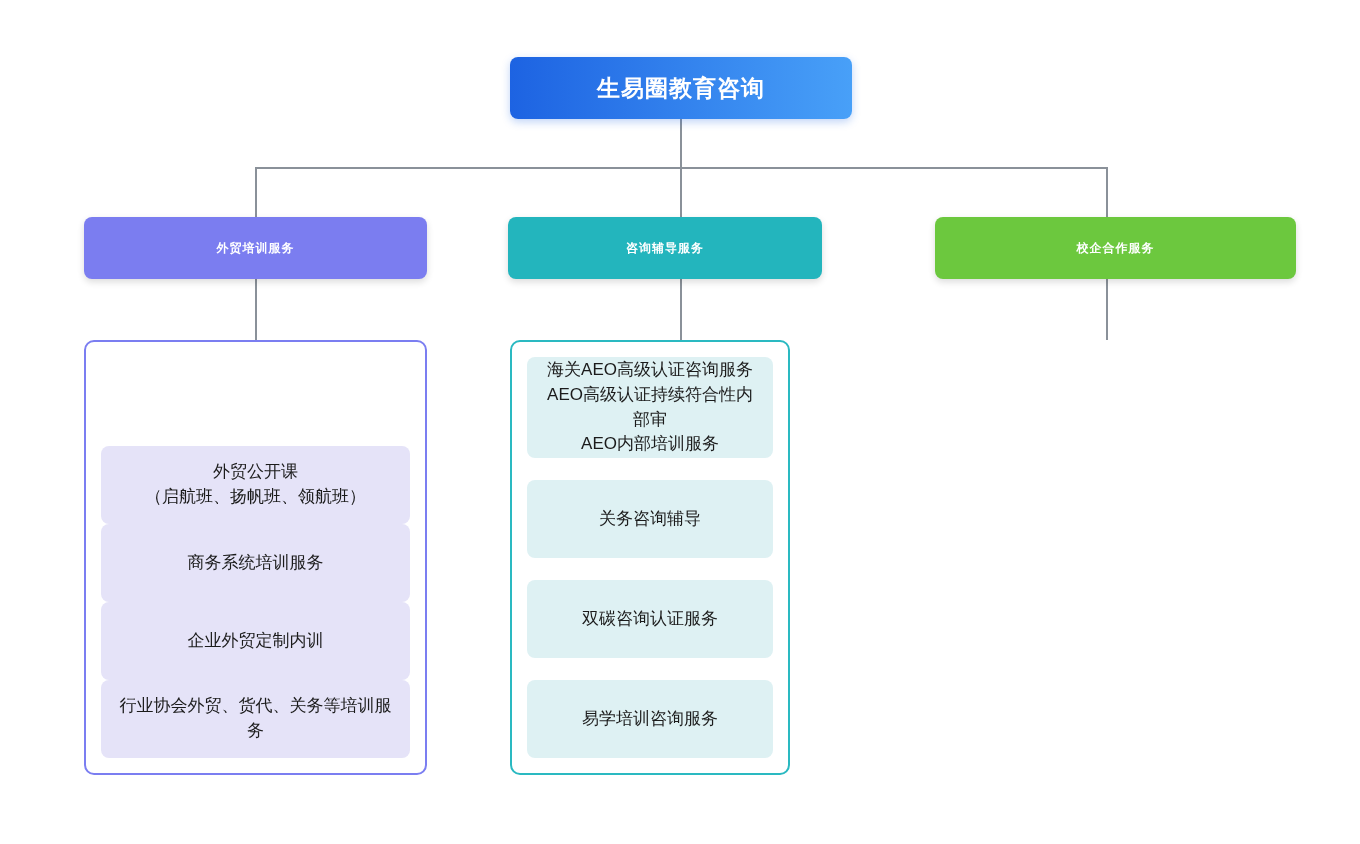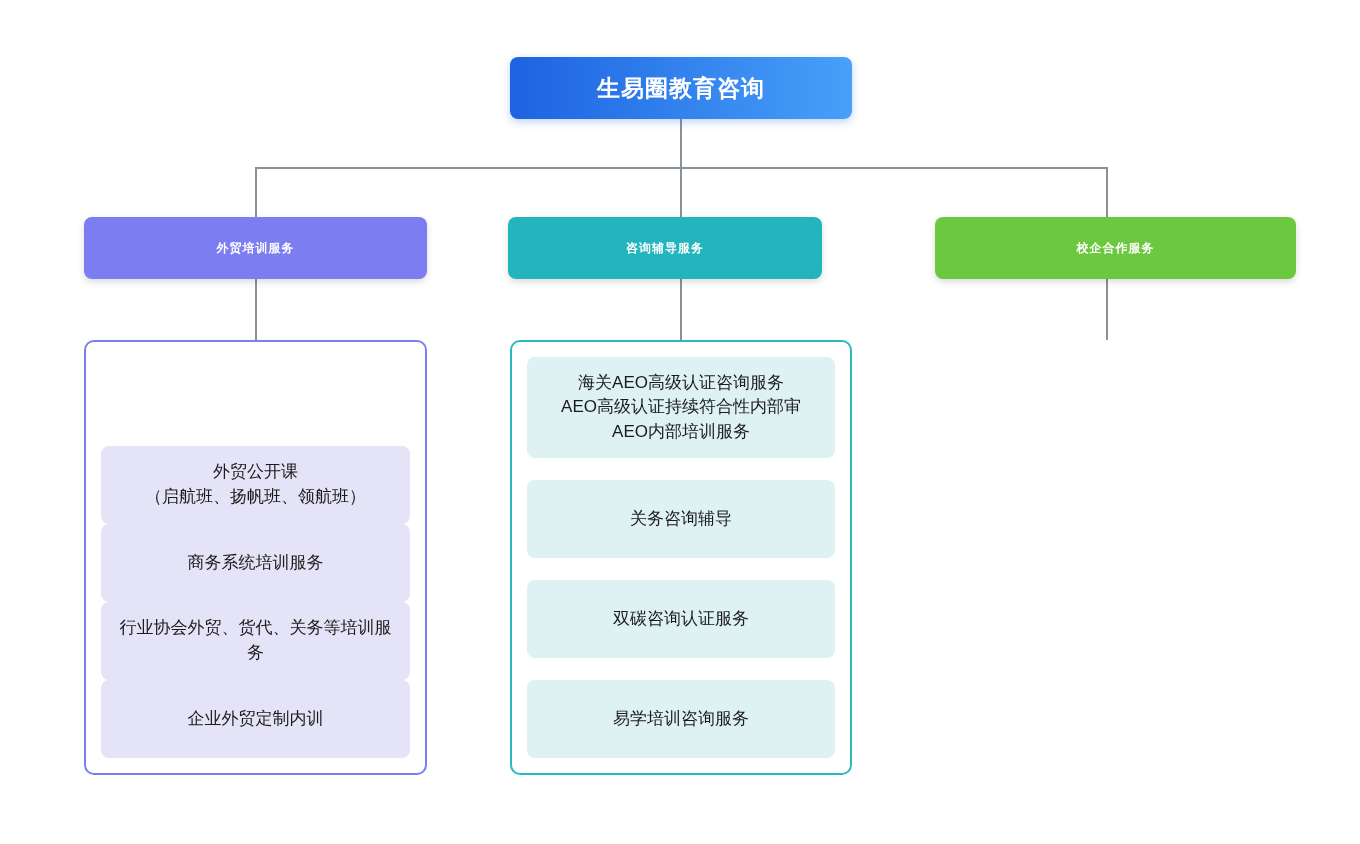--- a/index.html
+++ b/index.html
@@ -64,21 +64,21 @@
     box-sizing: border-box;
     border-radius: 10px;
     background: #ffffff;
     border: 2px solid;
     padding: 15px;
     display: flex;
     flex-direction: column;
     justify-content: space-between;
   }
   .branch-box.purple { left: 84px;  width: 343px; border-color: #7b7ef1; justify-content: flex-end; }
-  .branch-box.teal   { left: 510px; width: 342px; border-color: #2ab9c1; }
+  .branch-box.teal   { left: 510px; width: 280px; border-color: #2ab9c1; }
   .branch-box.green  { left: 935px; width: 343px; border-color: #7ed154; }
 
   .item {
     border-radius: 8px;
     display: flex; align-items: center; justify-content: center;
     text-align: center;
     font-size: 17px;
     line-height: 1.45;
     color: #1b1b1b;
     padding: 6px 12px;
@@ -109,22 +109,22 @@
   <div class="root-node">生易圈教育咨询</div>
 
   <div class="branch-header purple">外贸培训服务</div>
   <div class="branch-header teal">咨询辅导服务</div>
   <div class="branch-header green">校企合作服务</div>
 
   <div class="branch-box purple">
     <div class="item">外贸公开课
 （启航班、扬帆班、领航班）</div>
     <div class="item">商务系统培训服务</div>
+    <div class="item">企业外贸定制内训</div>
     <div class="item">行业协会外贸、货代、关务等培训服务</div>
-    <div class="item">企业外贸定制内训</div>
   </div>
 
   <div class="branch-box teal">
     <div class="item tall">海关AEO高级认证咨询服务
 AEO高级认证持续符合性内部审
 AEO内部培训服务</div>
     <div class="item">关务咨询辅导</div>
     <div class="item">双碳咨询认证服务</div>
     <div class="item">易学培训咨询服务</div>
   </div>

